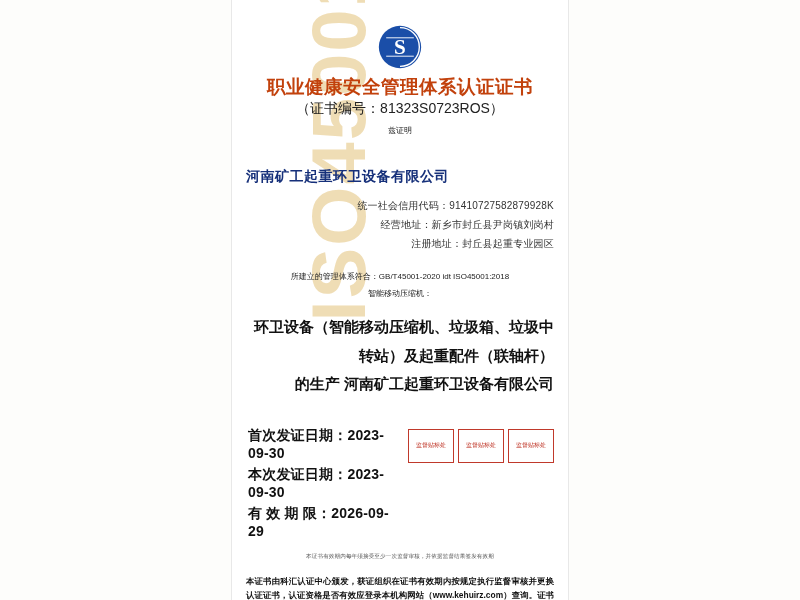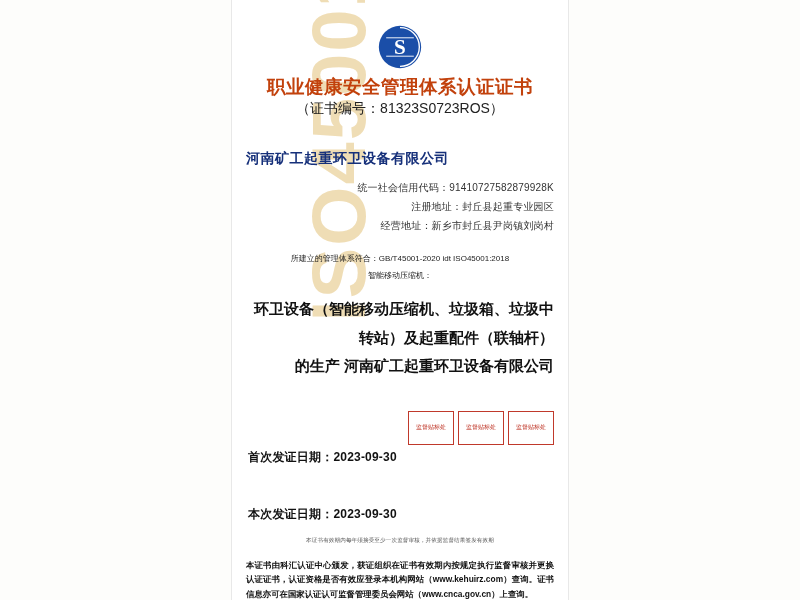--- a/index.html
+++ b/index.html
@@ -113,26 +113,25 @@
   .dates-block{
     display:flex;
     margin-top:28px;
     align-items:flex-start;
   }
   .dates{
     width:150px;
     padding-left:2px;
   }
   .dates .d{
-    font-size:12px;
+    font-size:14px;
     color:#111;
     font-weight:700;
     margin-bottom:5px;
     letter-spacing:.2px;
-    margin-top:40px;
   }
   .stamps{
     flex:1;
     display:flex;
     justify-content:flex-end;
     gap:4px;
     padding-top:2px;
   }
   .stamp-box{
     width:44px;height:32px;
@@ -258,41 +257,43 @@
         <circle cx="50" cy="50" r="46" fill="#1a4ea8"></circle>
         <path d="M50 8 A42 42 0 0 1 50 92" fill="none" stroke="#ffffff" stroke-width="3"></path>
         <text x="50" y="66" font-size="46" font-family="Liberation Serif, serif" fill="#ffffff" text-anchor="middle" font-weight="bold">S</text>
         <path d="M20 30 L80 30" stroke="#ffffff" stroke-width="2"></path>
         <path d="M20 70 L80 70" stroke="#ffffff" stroke-width="2"></path>
       </svg>
     </div>
 
     <div class="main-title">职业健康安全管理体系认证证书</div>
     <div class="cert-no">（证书编号：81323S0723ROS）</div>
+    <div class="hereby">兹证明</div>
 
     <div class="company">河南矿工起重环卫设备有限公司</div>
 
     <div class="meta">
       <div class="row">统一社会信用代码：91410727582879928K</div>
+      <div class="row">经营地址：新乡市封丘县尹岗镇刘岗村</div>
       <div class="row">注册地址：封丘县起重专业园区</div>
-      <div class="row">经营地址：新乡市封丘县尹岗镇刘岗村</div>
     </div>
 
     <div class="std-row">所建立的管理体系符合：GB/T45001-2020 idt ISO45001:2018</div>
     <div class="scope-label">智能移动压缩机：</div>
 
     <div class="scope-body">
       <div>环卫设备（智能移动压缩机、垃圾箱、垃圾中转站）及起重配件（联轴杆）</div>
       <div>的生产  河南矿工起重环卫设备有限公司</div>
     </div>
 
     <div class="dates-block">
       <div class="dates">
         <div class="d">首次发证日期：2023-09-30</div>
         <div class="d">本次发证日期：2023-09-30</div>
+        <div class="d">有 效 期 限：2026-09-29</div>
       </div>
       <div class="stamps">
         <div class="stamp-box">监督贴标处</div>
         <div class="stamp-box">监督贴标处</div>
         <div class="stamp-box">监督贴标处</div>
       </div>
     </div>
 
     <div class="note-small">本证书有效期内每年须接受至少一次监督审核，并依据监督结果签发有效期</div>
 

